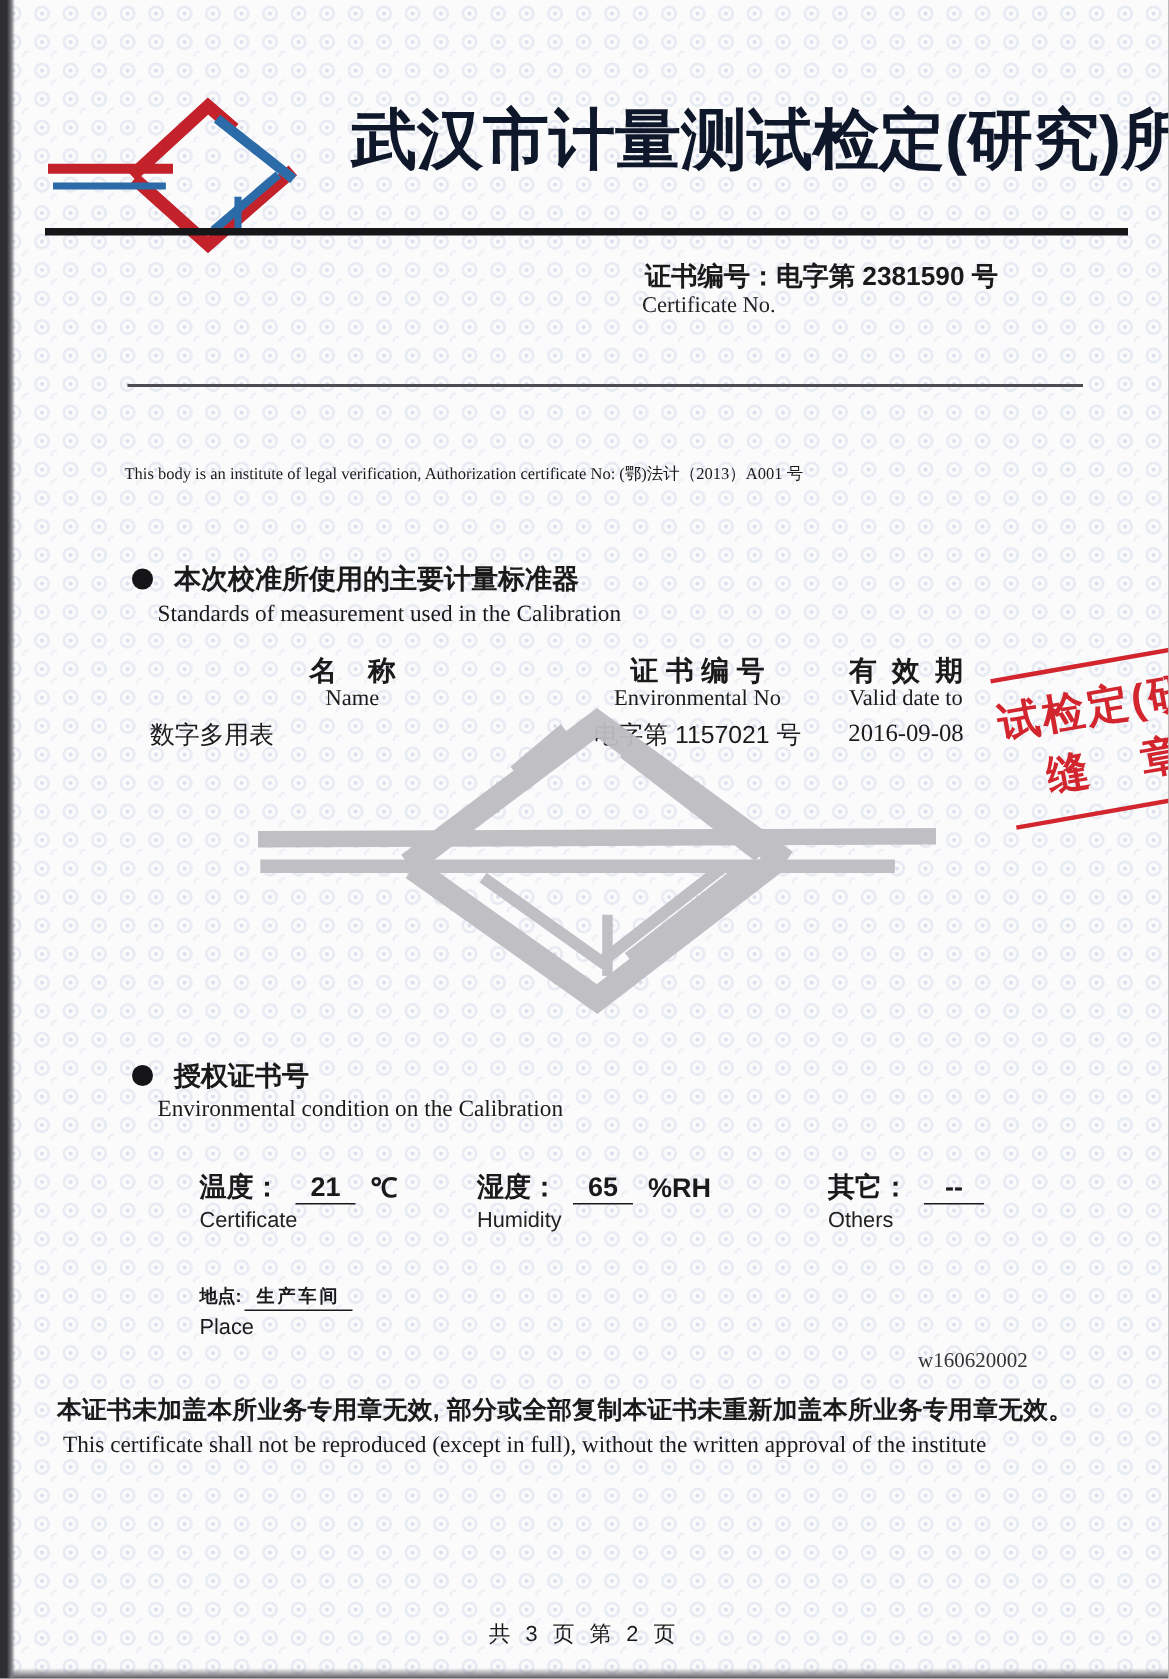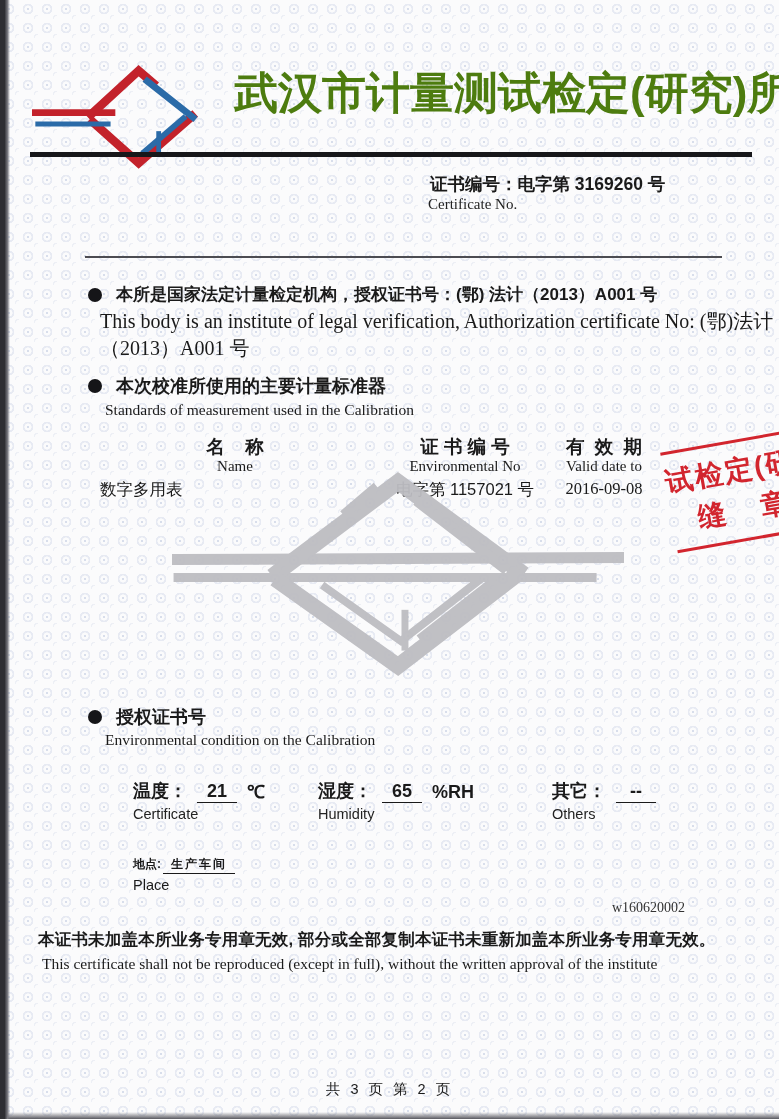--- a/index.html
+++ b/index.html
@@ -22,33 +22,33 @@
     background:linear-gradient(90deg,#2e2e33 0 45%,#77777e 75%,rgba(0,0,0,0));z-index:30;}
   .edge-bottom{position:absolute;left:0;bottom:0;width:100%;height:7px;
     background:linear-gradient(0deg,#5a5a61,rgba(0,0,0,0));z-index:29;}
 
   .abs{position:absolute;}
   .serif{font-family:"Liberation Serif",serif;}
 
   
   .logo{left:32px;top:58px;width:200px;height:112px;}
   .title-cn{left:234px;top:64px;width:520px;font-size:44px;font-weight:800;
-    letter-spacing:0px;color:#4d7c0f;white-space:nowrap;}
+    letter-spacing:0px;color:#0f172a;white-space:nowrap;}
   .title-en{left:238px;top:122px;width:520px;font-size:18.5px;font-weight:700;
     letter-spacing:.4px;color:#2c2c2e;white-space:nowrap;}
   .rule-thick{left:30px;top:152px;width:722px;height:5px;background:#17171a;}
   .cert-line{left:430px;top:172px;font-size:17.5px;font-weight:600;white-space:pre;}
   .cert-en{left:428px;top:196px;font-size:15px;color:#222;}
   .rule-thin{left:85px;top:256px;width:637px;height:2px;background:#4c4c52;}
 
   
   .bullet-row{display:flex;align-items:center;gap:14px;white-space:pre;}
   .dot{width:14px;height:14px;border-radius:50%;background:#151518;flex:0 0 auto;}
   .b1{left:88px;top:283px;font-size:17px;font-weight:600;}
-  .b1en{left:100px;top:308px;font-size:20px;}
+  .b1en{left:83px;top:308px;font-size:11px;}
   .b2{left:88px;top:374px;font-size:18px;font-weight:600;}
   .b2en{left:105px;top:401px;font-size:15.5px;}
   .b3{left:88px;top:705px;font-size:18px;font-weight:600;}
   .b3en{left:105px;top:731px;font-size:15.5px;}
 
   
   .col{position:absolute;text-align:center;}
   .c1{left:90px;width:290px;}  .c2{left:330px;width:270px;}  .c3{left:520px;width:168px;}
   .th-cn{top:434px;font-size:18.5px;font-weight:700;white-space:pre;}
   .th-en{top:458px;font-size:15px;}
@@ -111,29 +111,25 @@
         <polyline points="121,23 169,61" stroke-width="7"></polyline>
         <polyline points="118,97 159,62" stroke-width="6"></polyline>
         <polyline points="133,78 133,96" stroke-width="5"></polyline>
       </g>
     </g>
   </svg>
 
   <div class="abs title-cn">武汉市计量测试检定(研究)所</div>
   <div class="abs rule-thick"></div>
 
-  <div class="abs cert-line"><span>证书编号：</span><span>电字第 3169260 号</span></div>
+  <div class="abs cert-line"><span>证书编号：</span><span>电字第 2381590 号</span></div>
   <div class="abs cert-en serif">Certificate No.</div>
 
   <div class="abs rule-thin"></div>
 
-  <div class="abs b1 bullet-row">
-    <span class="dot"></span>
-    <span>本所是国家法定计量检定机构，授权证书号：(鄂) 法计（2013）A001 号</span>
-  </div>
   <div class="abs b1en serif">This body is an institute of legal verification, Authorization certificate No: (鄂)法计（2013）A001 号</div>
 
   <div class="abs b2 bullet-row">
     <span class="dot"></span>
     <span>本次校准所使用的主要计量标准器</span>
   </div>
   <div class="abs b2en serif">Standards of measurement used in the Calibration</div>
 
   <div class="col c1 th-cn">名    称</div>
   <div class="col c2 th-cn">证 书 编 号</div>

